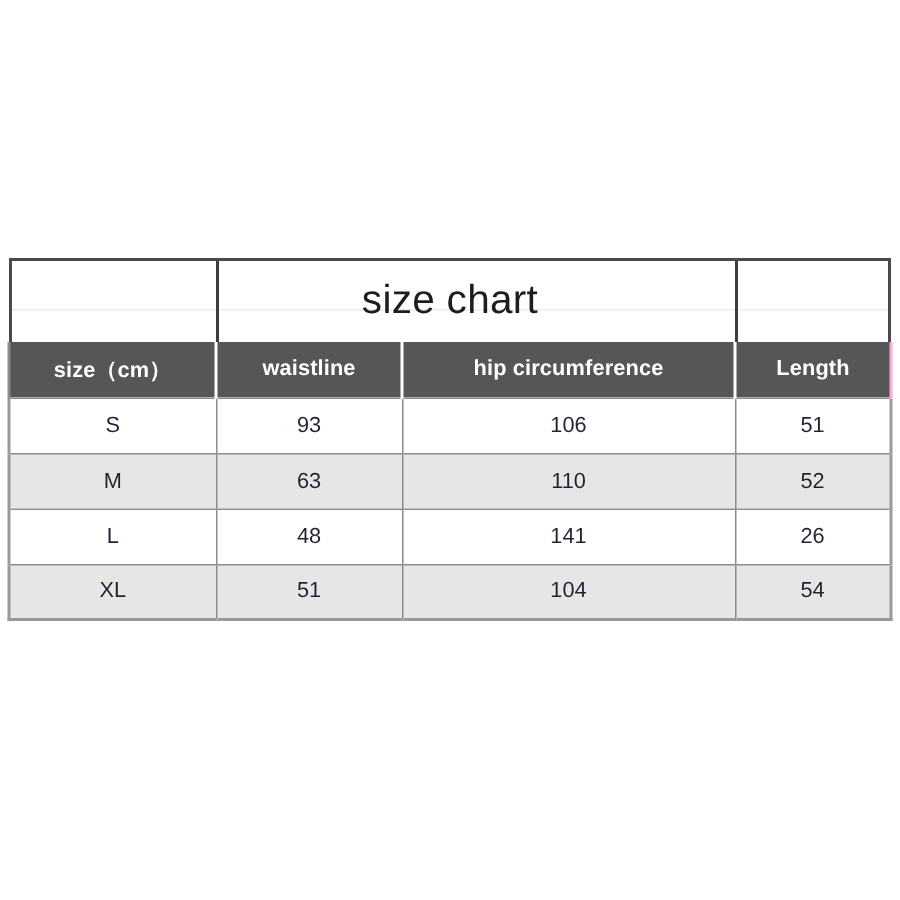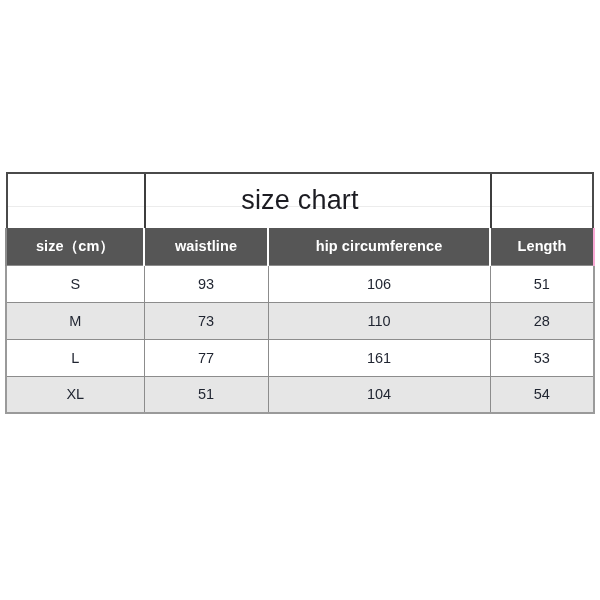--- a/index.html
+++ b/index.html
@@ -158,29 +158,29 @@
 
     <tbody>
       <tr class="row-odd">
         <td>S</td>
         <td>93</td>
         <td>106</td>
         <td>51</td>
       </tr>
       <tr class="row-even">
         <td>M</td>
-        <td>73</td>
+        <td>63</td>
         <td>110</td>
-        <td>28</td>
+        <td>52</td>
       </tr>
       <tr class="row-odd">
         <td>L</td>
-        <td>77</td>
-        <td>161</td>
-        <td>53</td>
+        <td>48</td>
+        <td>141</td>
+        <td>26</td>
       </tr>
       <tr class="row-even">
         <td>XL</td>
         <td>51</td>
         <td>104</td>
         <td>54</td>
       </tr>
     </tbody>
   </table>
 

